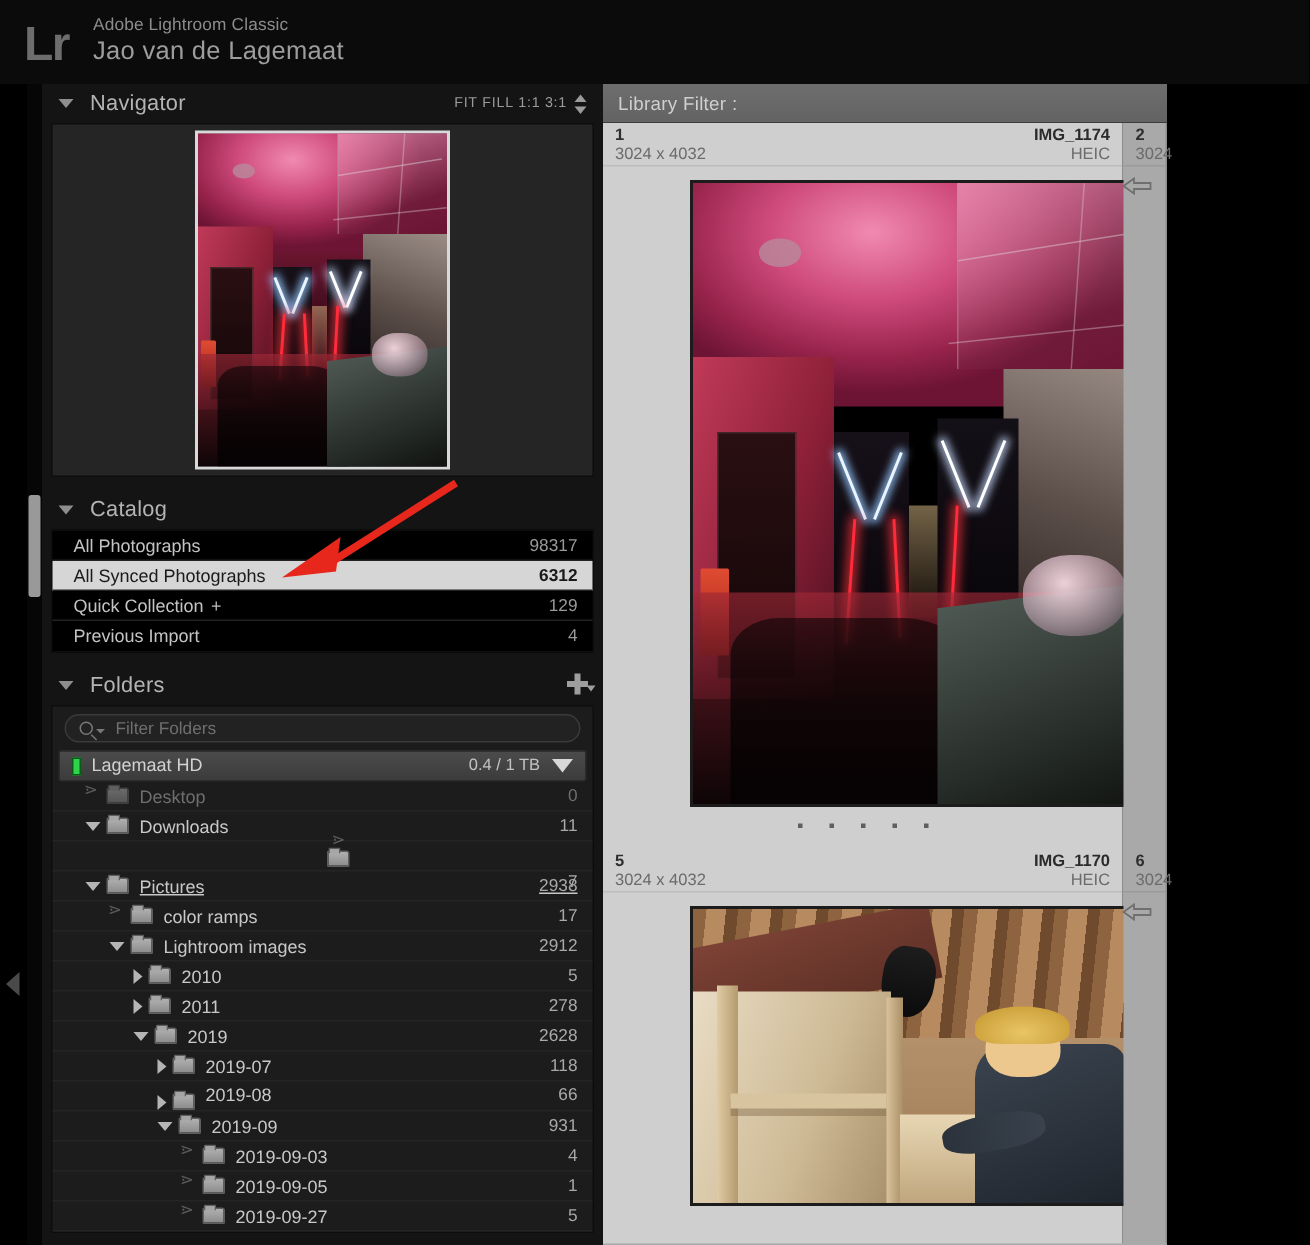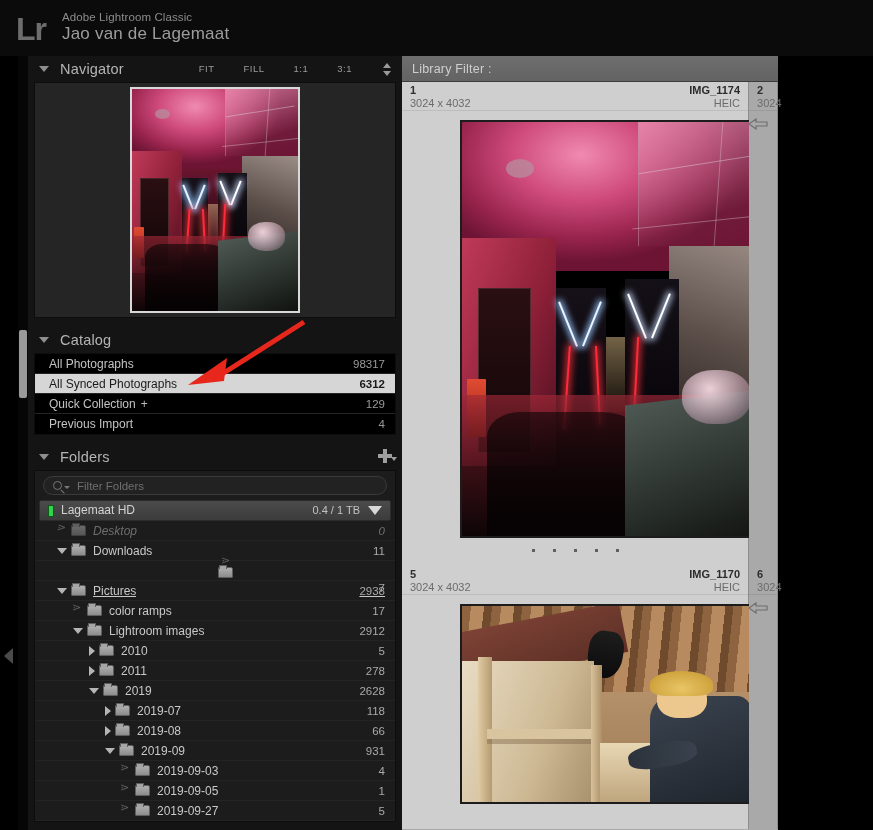--- a/index.html
+++ b/index.html
@@ -39,21 +39,21 @@
 
   .panel-header {
     position: relative; height: 26px; line-height: 26px;
     color: #b4b4b4; font-size: 14.5px; padding-left: 32px; letter-spacing: .2px;
   }
   .panel-header .tri {
     position: absolute; left: 11px; top: 10px; width: 0; height: 0;
     border-left: 5.5px solid transparent; border-right: 5.5px solid transparent;
     border-top: 6px solid #8e8e8e;
   }
-  .nav-modes { position: absolute; right: 10px; top: 0; height: 26px; line-height: 26px; display: flex; align-items: center; gap: 29px; }
+  .nav-modes { position: absolute; right: 10px; top: 0; height: 26px; line-height: 26px; display: flex; align-items: center; gap: 3px; }
   .nav-modes span { font-size: 9.5px; color: #9a9a9a; letter-spacing: .5px; }
   .nav-stepper { position: relative; width: 9px; height: 13px; margin-left: 2px; }
   .nav-stepper:before, .nav-stepper:after {
     content: ""; position: absolute; left: 0; width: 0; height: 0;
     border-left: 4.5px solid transparent; border-right: 4.5px solid transparent;
   }
   .nav-stepper:before { top: 0; border-bottom: 5px solid #9a9a9a; }
   .nav-stepper:after { bottom: 0; border-top: 5px solid #9a9a9a; }
 
   
@@ -163,21 +163,21 @@
   }
   .vol-led { width: 6px; height: 12px; background: #2fd44a; border: 1px solid #0c5a18; margin-right: 7px; flex: none; }
   .vol-space { margin-left: auto; font-size: 11px; color: #c2c2c2; }
   .vol-caret { width: 0; height: 0; border-left: 7px solid transparent; border-right: 7px solid transparent;
     border-top: 9px solid #d8d8d8; margin-left: 8px; flex: none; }
 
   .f-row {
     position: relative; height: 20px; line-height: 20px; display: flex; align-items: center;
     color: #c8c8c8; font-size: 12px; border-bottom: 1px solid #242424; padding-right: 10px;
   }
-  .f-row.dim { color: #6e6e6e; font-style: italic; }
+  .f-row.dim { color: #6e6e6e; }
   .f-row.dim .f-count { color: #6e6e6e; }
   .f-tri { width: 0; height: 0; margin-right: 4px; flex: none; }
   .f-tri.down { border-left: 5px solid transparent; border-right: 5px solid transparent; border-top: 6px solid #b5b5b5; }
   .f-tri.right { border-top: 5px solid transparent; border-bottom: 5px solid transparent; border-left: 6px solid #b5b5b5; }
   .f-tri.dots { width: 10px; height: 6px; position: relative; }
   .f-tri.dots:before {
     content: "⋗"; position: absolute; left: -1px; top: -11px; font-size: 11px; color: #5c5c5c;
   }
   .f-folder { width: 15px; height: 11px; flex: none; margin-right: 7px; position: relative;
     background: linear-gradient(180deg,#b0b0b0,#8c8c8c); border: 1px solid #5e5e5e; border-radius: 1px 2px 1px 1px; }
@@ -412,21 +412,21 @@
             <span class="f-folder"></span>
             <span class="f-name">2019</span>
             <span class="f-count">2628</span>
           </div>
           <div class="f-row" style="padding-left: 70px;">
             <span class="f-tri right"></span>
             <span class="f-folder"></span>
             <span class="f-name">2019-07</span>
             <span class="f-count">118</span>
           </div>
-          <div class="f-row" style="padding-left: 70px;">
+          <div class="f-row" style="padding-left: 70px; align-items: flex-end;">
             <span class="f-tri right"></span>
             <span class="f-folder"></span>
             <span class="f-name">2019-08</span>
             <span class="f-count">66</span>
           </div>
           <div class="f-row" style="padding-left: 70px;">
             <span class="f-tri down"></span>
             <span class="f-folder"></span>
             <span class="f-name">2019-09</span>
             <span class="f-count">931</span>

